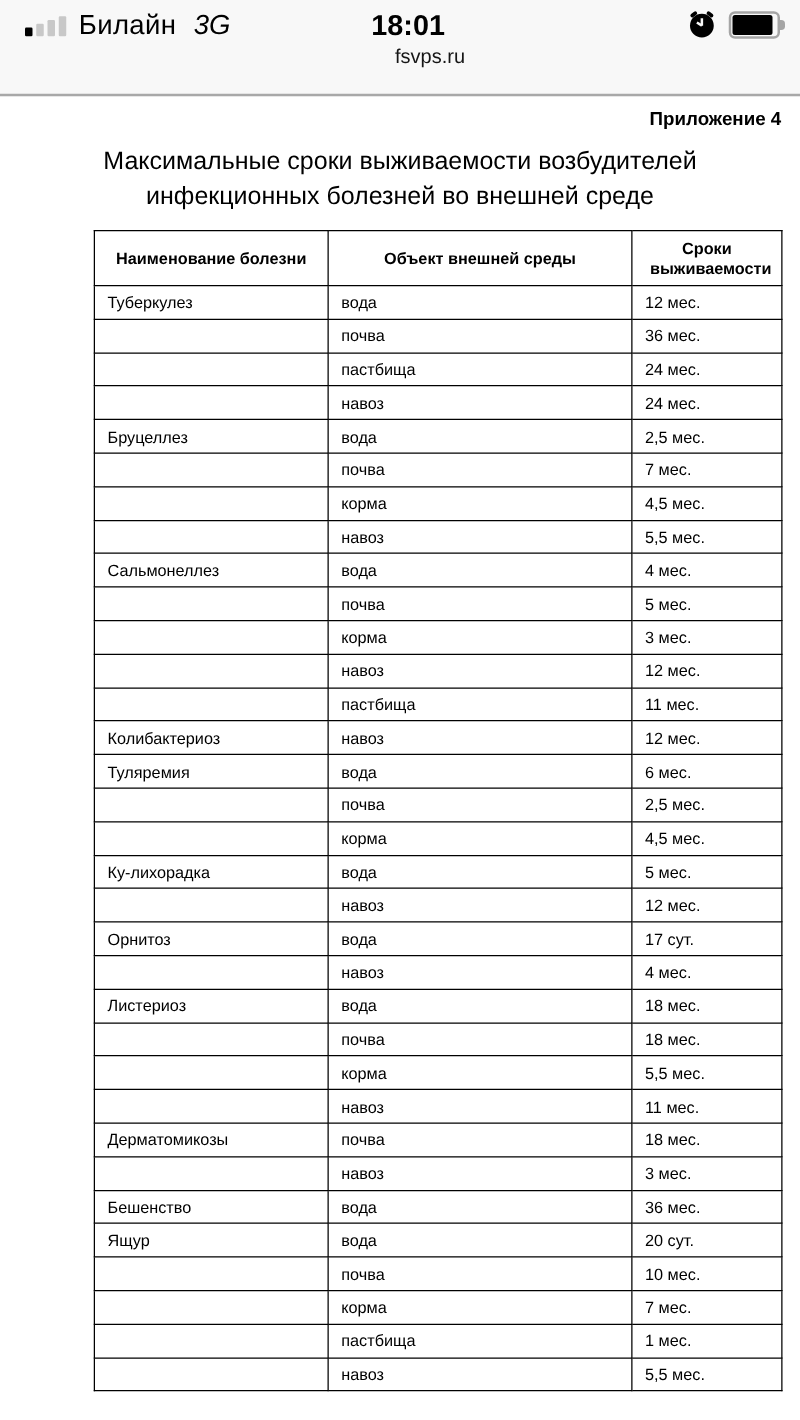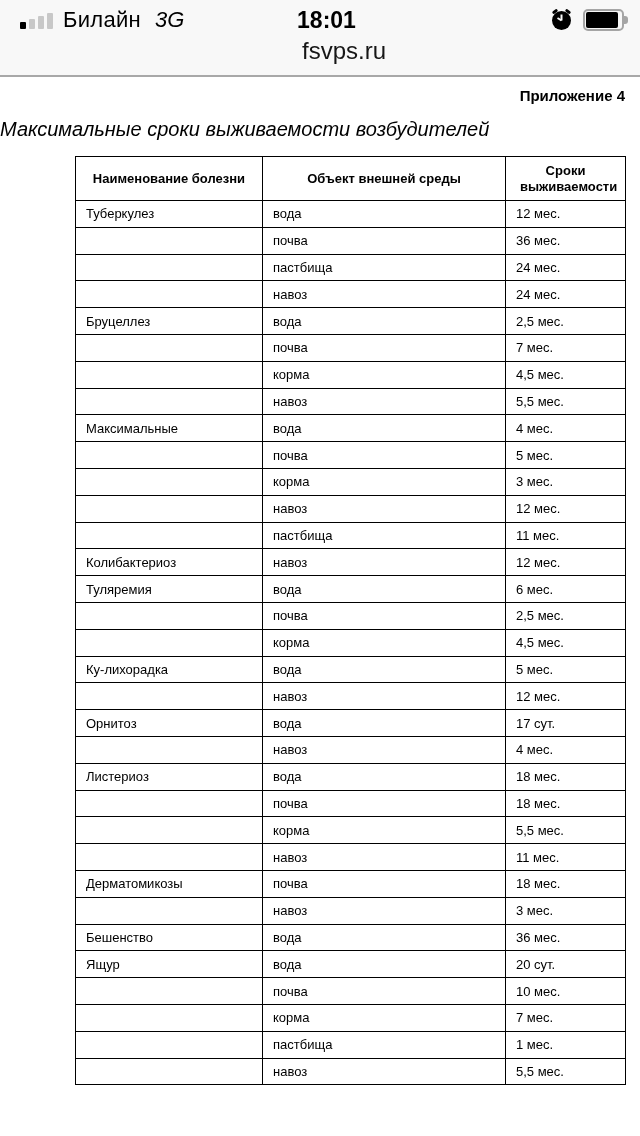--- a/index.html
+++ b/index.html
@@ -28,30 +28,30 @@
     font-size: 23px; font-weight: 600; color: #000;
   }
   .sb-right { position: absolute; right: 12px; top: 8px; display: flex; align-items: center; gap: 10px; }
   .battery { position: relative; width: 45px; height: 22px; }
   .battery .shell { position: absolute; left: 0; top: 0; width: 41px; height: 22px;
     border: 2px solid #a5a5a5; border-radius: 5px; background: transparent; }
   .battery .fill { position: absolute; left: 3px; top: 3px; width: 32px; height: 16px;
     background: #000; border-radius: 2px; }
   .battery .nub { position: absolute; right: 0; top: 7px; width: 4px; height: 8px;
     background: #a5a5a5; border-radius: 0 3px 3px 0; }
-  .url-bar { text-align: center; font-size: 24px; color: #161616; margin-top: -3px; margin-left: 48px; }
+  .url-bar { text-align: center; font-size: 16px; color: #161616; margin-top: -3px; margin-left: 48px; }
 
   
   .page { width: 640px; background: #fff; }
   .appendix {
     text-align: right; font-size: 15px; font-weight: bold; color: #000;
     padding: 10px 15px 0 0;
   }
   .doc-title {
-    margin-top: 11px; font-size: 20px; line-height: 28px; color: #000; font-style: italic;
+    margin-top: 11px; text-align: center; font-size: 20px; line-height: 28px; color: #000;
   }
   table.survival {
     border-collapse: collapse; margin: 13px 0 0 75px; table-layout: fixed;
     width: 550px;
   }
   .col-disease { width: 187px; } .col-object { width: 243px; } .col-period { width: 120px; }
   table.survival th, table.survival td { border: 1px solid #000; }
   table.survival th {
     height: 44px; font-size: 13px; font-weight: bold; text-align: center;
     vertical-align: middle; line-height: 16px; padding: 2px 14px; color: #000;
@@ -94,20 +94,21 @@
       </span>
     </div>
   </div>
   <div class="url-bar">fsvps.ru</div>
 </div>
 
 <div class="page">
   <div class="appendix">Приложение 4</div>
   <div class="doc-title">
     <div>Максимальные сроки выживаемости возбудителей</div>
+    <div>инфекционных болезней во внешней среде</div>
   </div>
 
   <table class="survival">
     <colgroup>
       <col class="col-disease">
         <col class="col-object">
         <col class="col-period">
     </colgroup>
     <thead>
       <tr>
@@ -151,21 +152,21 @@
           <td></td>
           <td>корма</td>
           <td>4,5 мес.</td>
         </tr>
         <tr>
           <td></td>
           <td>навоз</td>
           <td>5,5 мес.</td>
         </tr>
         <tr>
-          <td>Максимальные</td>
+          <td>Сальмонеллез</td>
           <td>вода</td>
           <td>4 мес.</td>
         </tr>
         <tr>
           <td></td>
           <td>почва</td>
           <td>5 мес.</td>
         </tr>
         <tr>
           <td></td>

